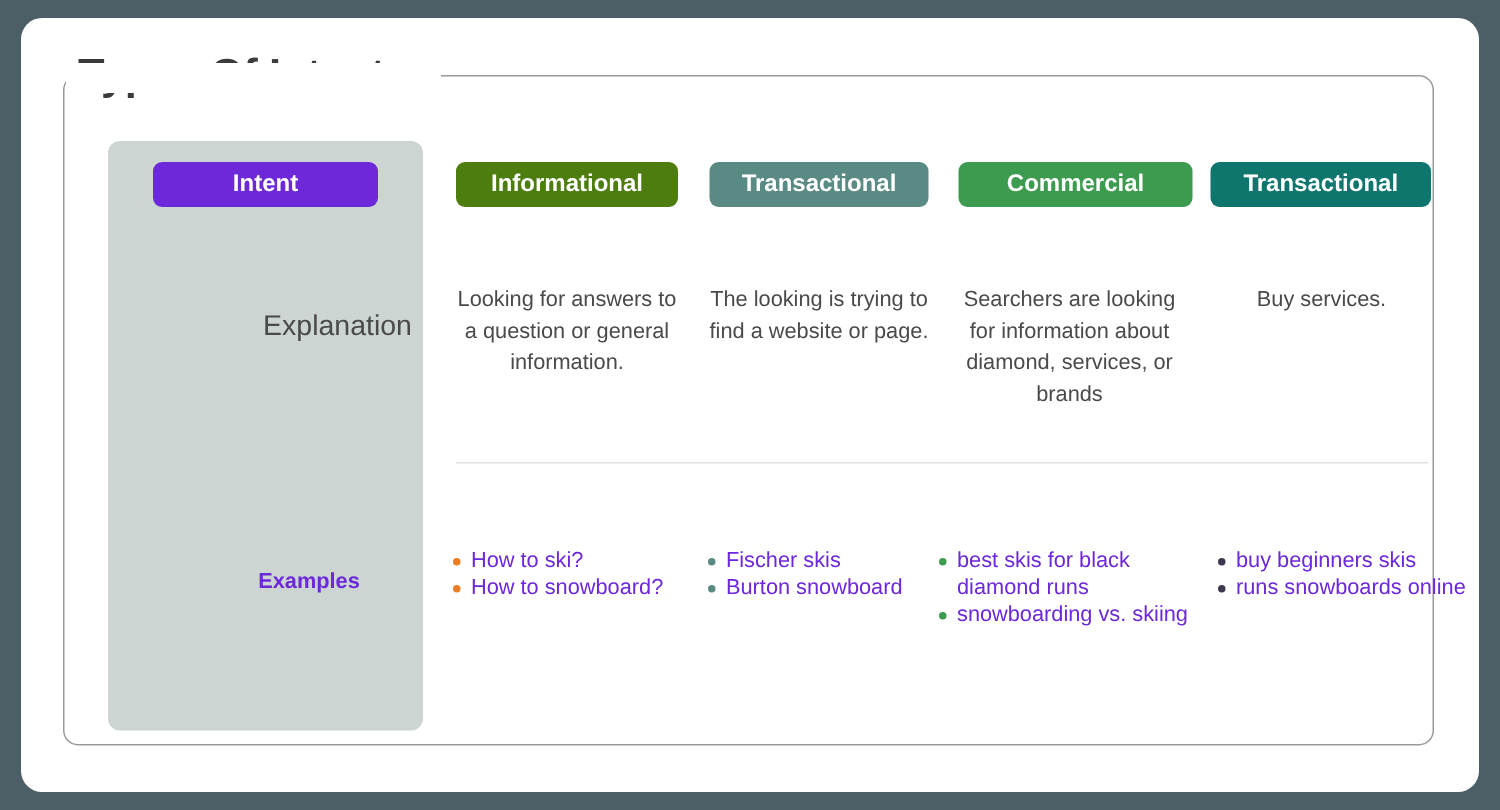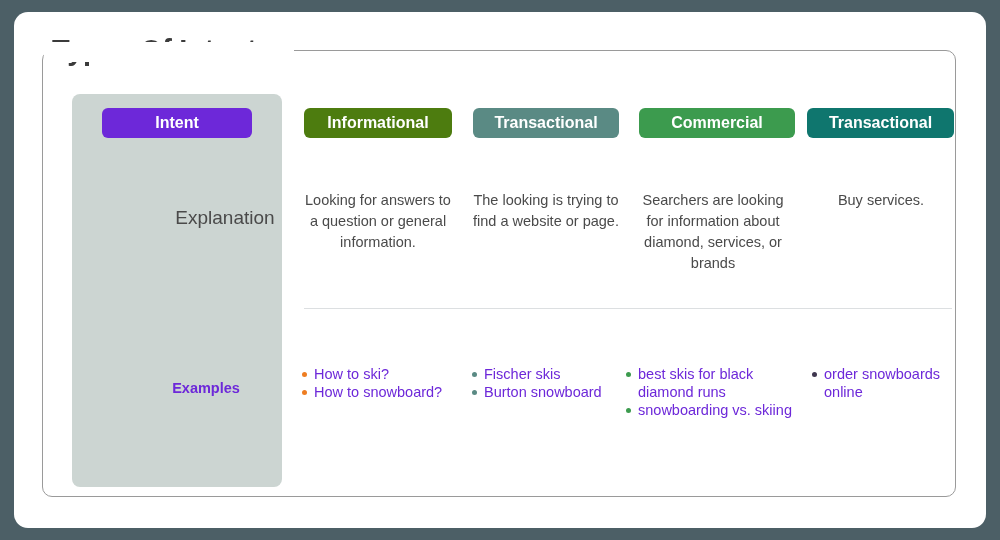--- a/index.html
+++ b/index.html
@@ -208,16 +208,17 @@
     </div>
   <div class="examples c1">
       <div class="ex-item"><span class="ex-bullet" style="background: rgb(90, 138, 132);"></span><span>Fischer skis</span></div>
       <div class="ex-item"><span class="ex-bullet" style="background: rgb(90, 138, 132);"></span><span>Burton snowboard</span></div>
     </div>
   <div class="examples c2">
       <div class="ex-item"><span class="ex-bullet" style="background: rgb(60, 155, 78);"></span><span>best skis for black diamond runs</span></div>
       <div class="ex-item"><span class="ex-bullet" style="background: rgb(60, 155, 78);"></span><span>snowboarding vs. skiing</span></div>
     </div>
   <div class="examples c3">
-      <div class="ex-item"><span class="ex-bullet" style="background: rgb(63, 55, 79);"></span><span>order snowboards online</span></div>
+      <div class="ex-item"><span class="ex-bullet" style="background: rgb(63, 55, 79);"></span><span>buy beginners skis</span></div>
+      <div class="ex-item"><span class="ex-bullet" style="background: rgb(63, 55, 79);"></span><span>runs snowboards online</span></div>
     </div>
 
 </div>
 
 </body></html>

